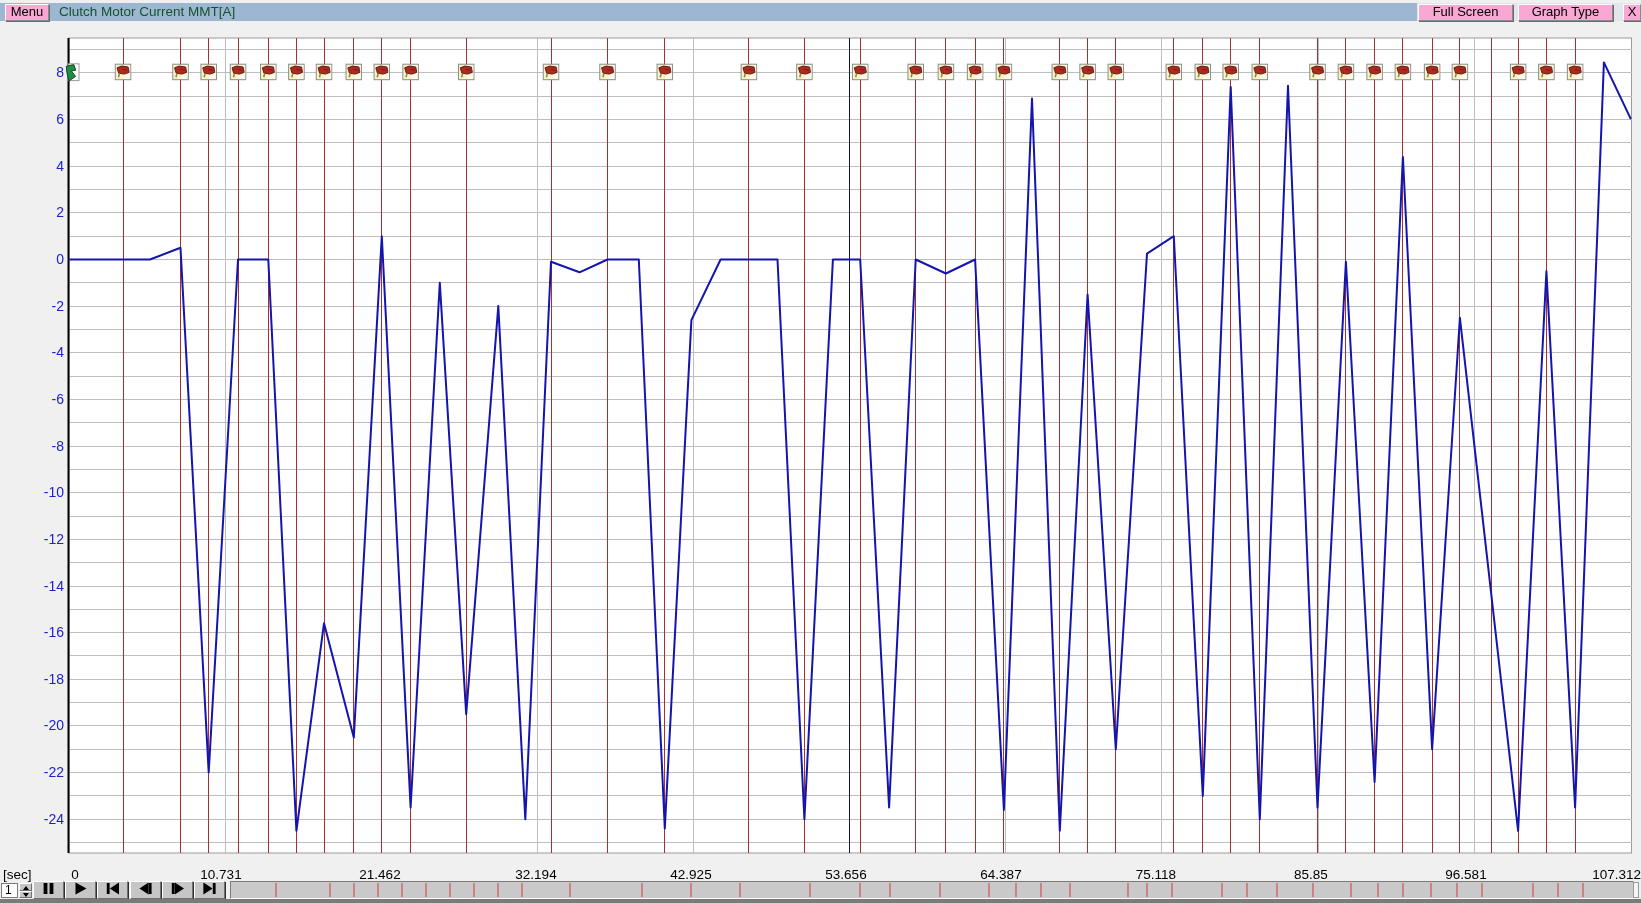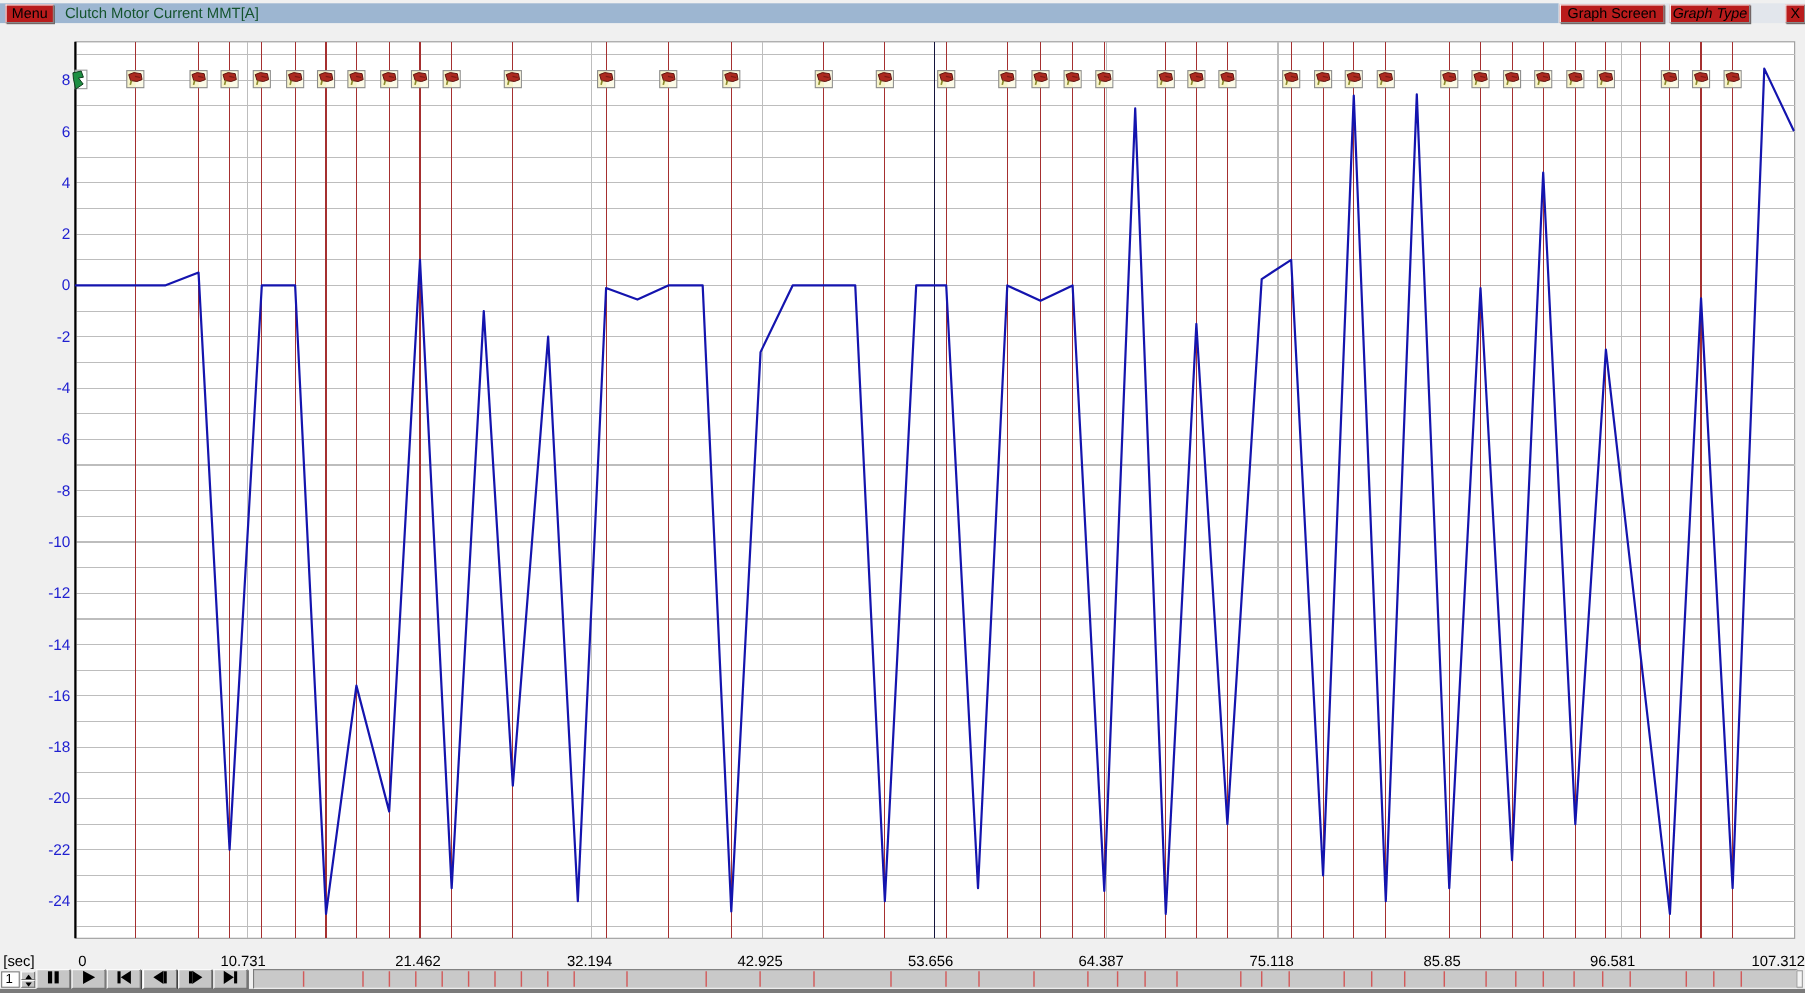--- a/index.html
+++ b/index.html
@@ -1,35 +1,35 @@
 <!DOCTYPE html>
 <html><head><meta charset="utf-8"><title>Graph</title>
 <style>
 html,body{margin:0;padding:0;width:1641px;height:903px;overflow:hidden;
 background:#f0f0f0;font-family:"Liberation Sans",sans-serif;position:relative}
 *{box-sizing:border-box}
 .abs{position:absolute}
 .titlebar{left:0;top:3px;width:1417px;height:18px;background:#9db6d1}
 .titletext{left:59px;top:3.5px;font-size:13.5px;color:#14532d;z-index:11}
-.tbtn{z-index:12;height:17px;background:#b91c1c;border:1px solid #8a8a8a;
+.tbtn{z-index:12;height:17px;background:#f9a8d4;border:1px solid #8a8a8a;
 border-top-color:#fdfdfd;border-left-color:#fdfdfd;
 box-shadow:1px 1px 0 #6a6a6a;font-size:13px;color:#000;text-align:center;line-height:14.5px}
 .pbtn{position:absolute;top:881px;width:31px;height:18px;background:#c6c6c6;
 border:1px solid #707070;border-top-color:#ffffff;border-left-color:#ffffff;
 box-shadow:1px 1px 0 #303030;z-index:12;text-align:center;line-height:12px}
 .track{left:230px;top:881px;width:1404px;height:18px;background:#c9c9c9;
 border:1px solid #fff;border-top-color:#7a7a7a;border-left-color:#7a7a7a;z-index:3}
 </style></head>
 <body>
 <div class="abs titlebar"></div>
 <div class="abs titletext">Clutch Motor Current MMT[A]</div>
 <div class="abs tbtn" style="left:5px;top:4px;width:44px;">Menu</div>
 <div class="abs" style="left:1417px;top:3px;width:224px;height:18px;background:#e2e6ec;z-index:10"></div>
-<div class="abs tbtn" style="left:1418px;top:4px;width:95px;">Graph Screen</div>
-<div class="abs tbtn" style="left:1518px;top:4px;width:73px;font-style:italic;">Graph Type</div>
+<div class="abs tbtn" style="left:1418px;top:4px;width:95px;">Full Screen</div>
+<div class="abs tbtn" style="left:1518px;top:4px;width:95px;">Graph Type</div>
 <div class="abs tbtn" style="left:1623px;top:3.5px;width:18px;">X</div>
 
 <div class="abs" style="left:0;top:881px;width:1641px;height:18px;background:#f0f0f0"></div>
 <div class="abs track"></div>
 <div class="abs" style="left:1633px;top:882px;width:6px;height:16px;background:#f4f4f4;border:1px solid #9a9a9a;z-index:4"></div>
 <div class="abs" style="left:0;top:899px;width:1641px;height:4px;background:#7a7a7a;z-index:13"></div>
 <div class="abs" style="left:1px;top:883px;width:17px;height:15px;background:#fff;border:1px solid #7a7a7a;z-index:12;font-size:12px;line-height:13px;padding-left:3px">1</div>
 <div class="abs" style="left:19px;top:883px;width:13px;height:7.5px;background:#c6c6c6;border:1px solid #707070;border-top-color:#fff;border-left-color:#fff;z-index:12"></div>
 <div class="abs" style="left:19px;top:890.5px;width:13px;height:7.5px;background:#c6c6c6;border:1px solid #707070;border-top-color:#fff;border-left-color:#fff;z-index:12"></div>
 <svg class="abs" style="left:23px;top:885.5px;z-index:13" width="6" height="4" viewBox="0 0 6 4">

